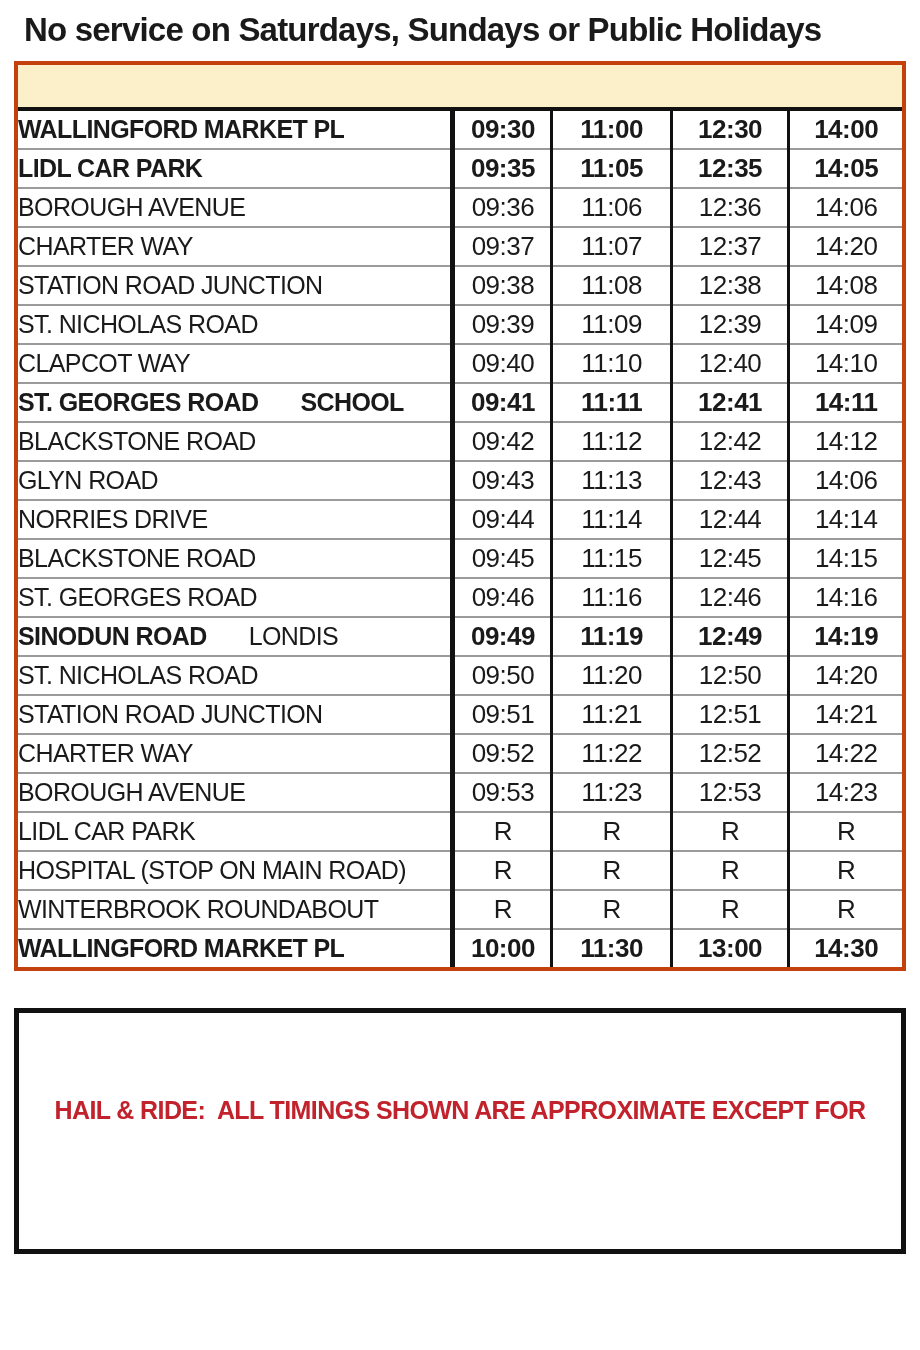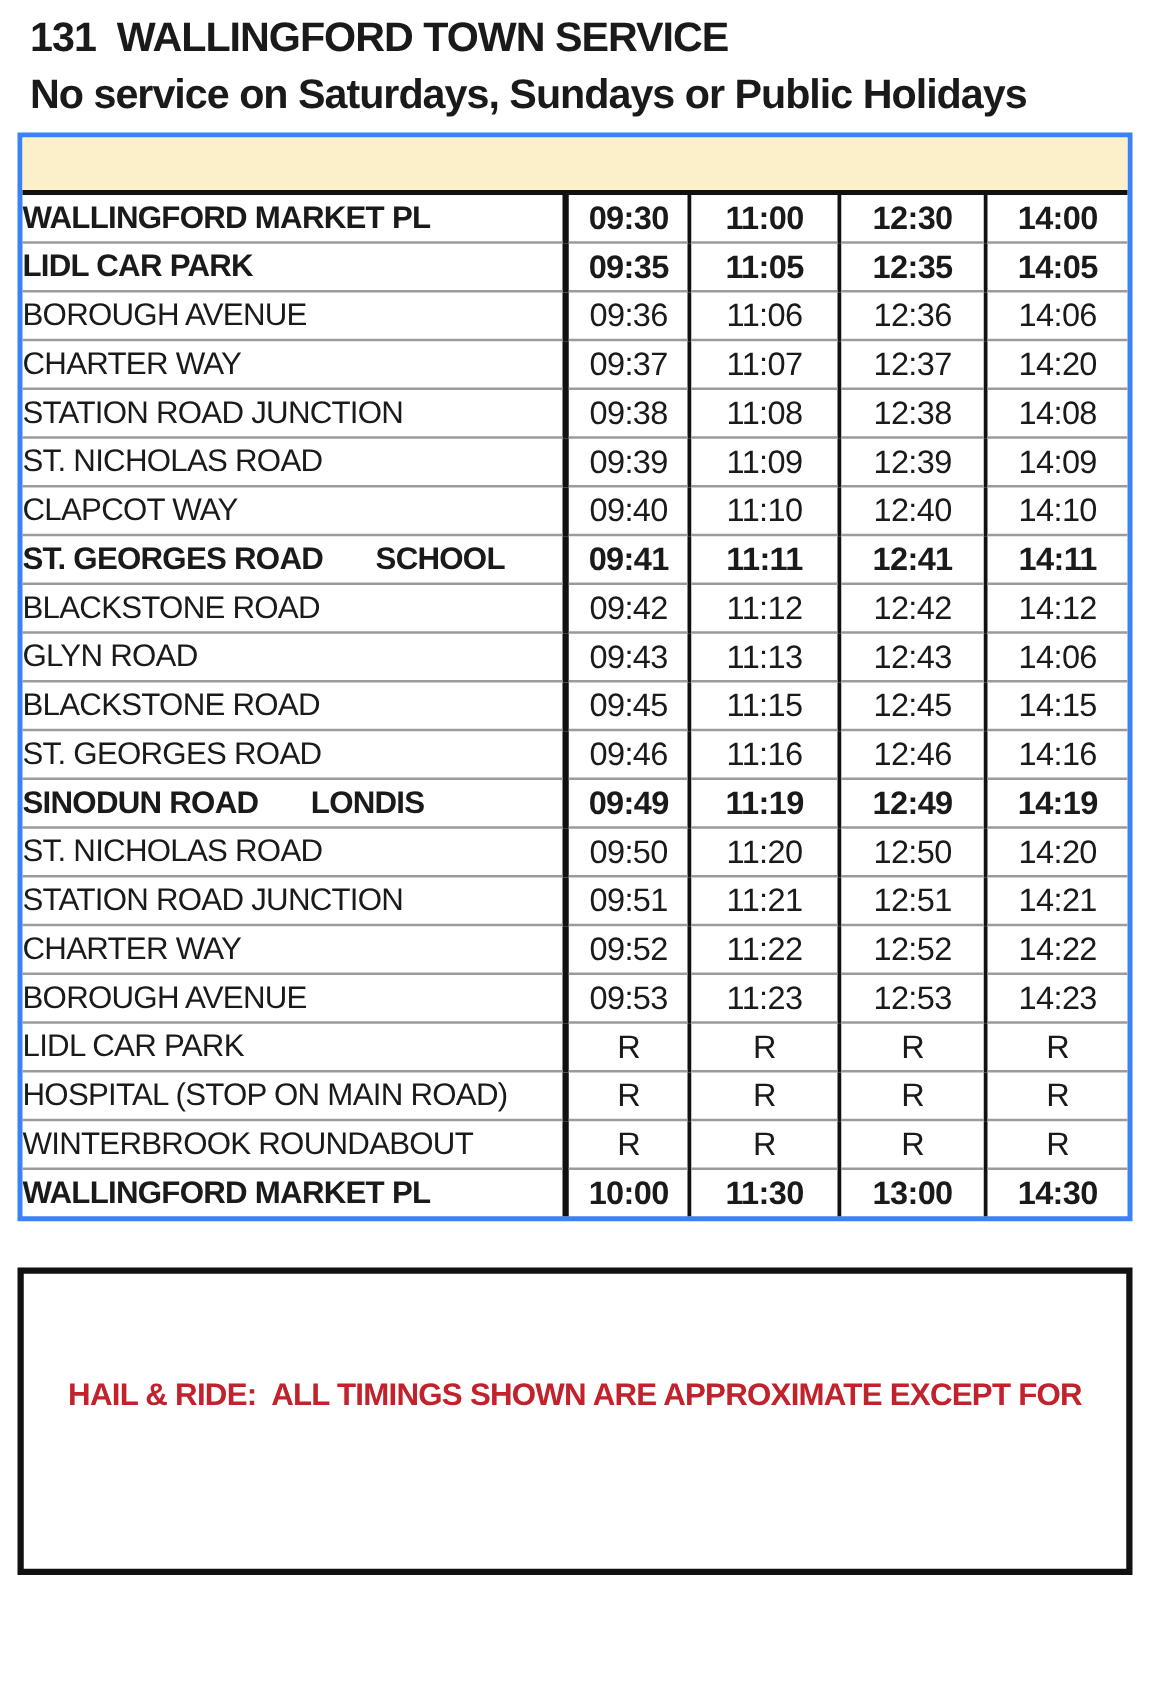--- a/index.html
+++ b/index.html
@@ -25,21 +25,21 @@
   .title-line {
     font-weight: 700;
     font-size: 33px;
     line-height: 45px;
     letter-spacing: -0.8px;
     white-space: pre-wrap;
   }
   
   .timetable-wrap {
     margin: 9px 14px 0 14px;
-    border: 4px solid #3b82f6;
+    border: 4px solid #c2410c;
   }
   .header-band {
     height: 42px;
     border-bottom: 4px solid #111;
   }
   table.timetable {
     width: 100%;
     border-collapse: collapse;
     table-layout: fixed;
   }
@@ -65,42 +65,41 @@
   }
   td.time-cell {
     border-right: 3px solid #111;
     text-align: center;
     font-size: 26px;
     letter-spacing: -0.5px;
   }
   td.time-cell:last-child { border-right: none; }
   tr.bold td { font-weight: 700; }
   .suffix { display: inline-block; margin-left: 42px; }
-  .suffix.regular { font-weight: 700; }
+  .suffix.regular { font-weight: 400; }
   .suffix.bold { font-weight: 700; }
   
   .hail-box {
     margin: 37px 14px 0 14px;
     border: 5px solid #111;
     text-align: center;
     padding: 5px 10px 9px 10px;
     font-weight: 700;
     font-size: 25px;
     line-height: 37px;
     letter-spacing: -0.6px;
     white-space: pre-wrap;
   }
 </style>
 </head>
 <body>
 
 <div class="page">
 
   <div class="titles">
-    <div class="title-line">131  WALLINGFORD TOWN SERVICE</div>
     <div class="title-line">No service on Saturdays, Sundays or Public Holidays</div>
   </div>
 
   <div class="timetable-wrap">
     <div class="header-band" style="background: rgb(252, 240, 203);"></div>
     <table class="timetable">
       <colgroup>
         <col class="c-stop">
           <col class="c-t1">
           <col class="c-t2">
@@ -172,20 +171,27 @@
             <td class="time-cell">14:12</td>
           </tr>
           <tr>
             <td class="stop-cell"><span>GLYN ROAD</span></td>
             <td class="time-cell">09:43</td>
             <td class="time-cell">11:13</td>
             <td class="time-cell">12:43</td>
             <td class="time-cell">14:06</td>
           </tr>
           <tr>
+            <td class="stop-cell"><span>NORRIES DRIVE</span></td>
+            <td class="time-cell">09:44</td>
+            <td class="time-cell">11:14</td>
+            <td class="time-cell">12:44</td>
+            <td class="time-cell">14:14</td>
+          </tr>
+          <tr>
             <td class="stop-cell"><span>BLACKSTONE ROAD</span></td>
             <td class="time-cell">09:45</td>
             <td class="time-cell">11:15</td>
             <td class="time-cell">12:45</td>
             <td class="time-cell">14:15</td>
           </tr>
           <tr>
             <td class="stop-cell"><span>ST. GEORGES ROAD</span></td>
             <td class="time-cell">09:46</td>
             <td class="time-cell">11:16</td>

